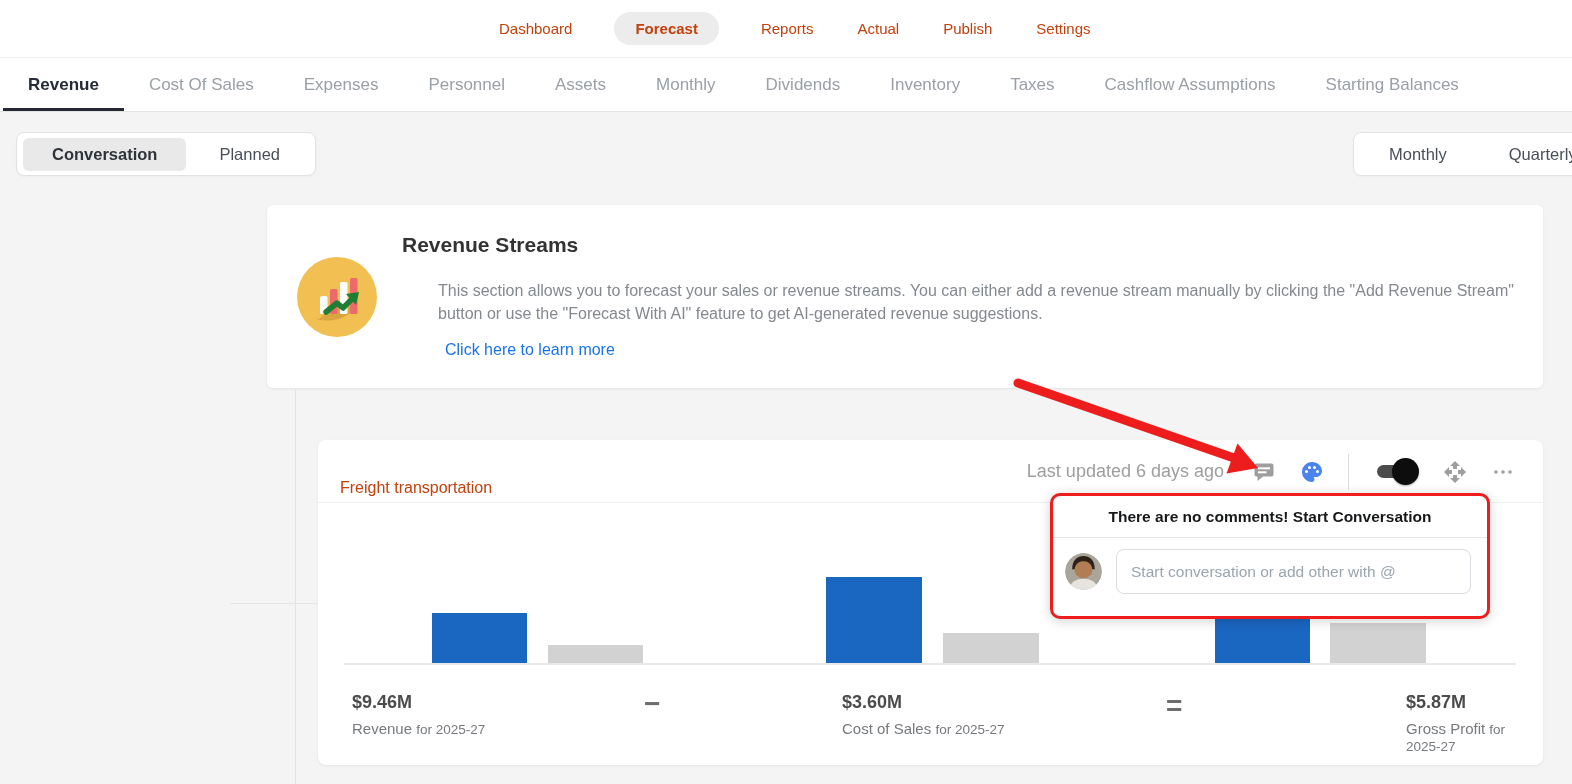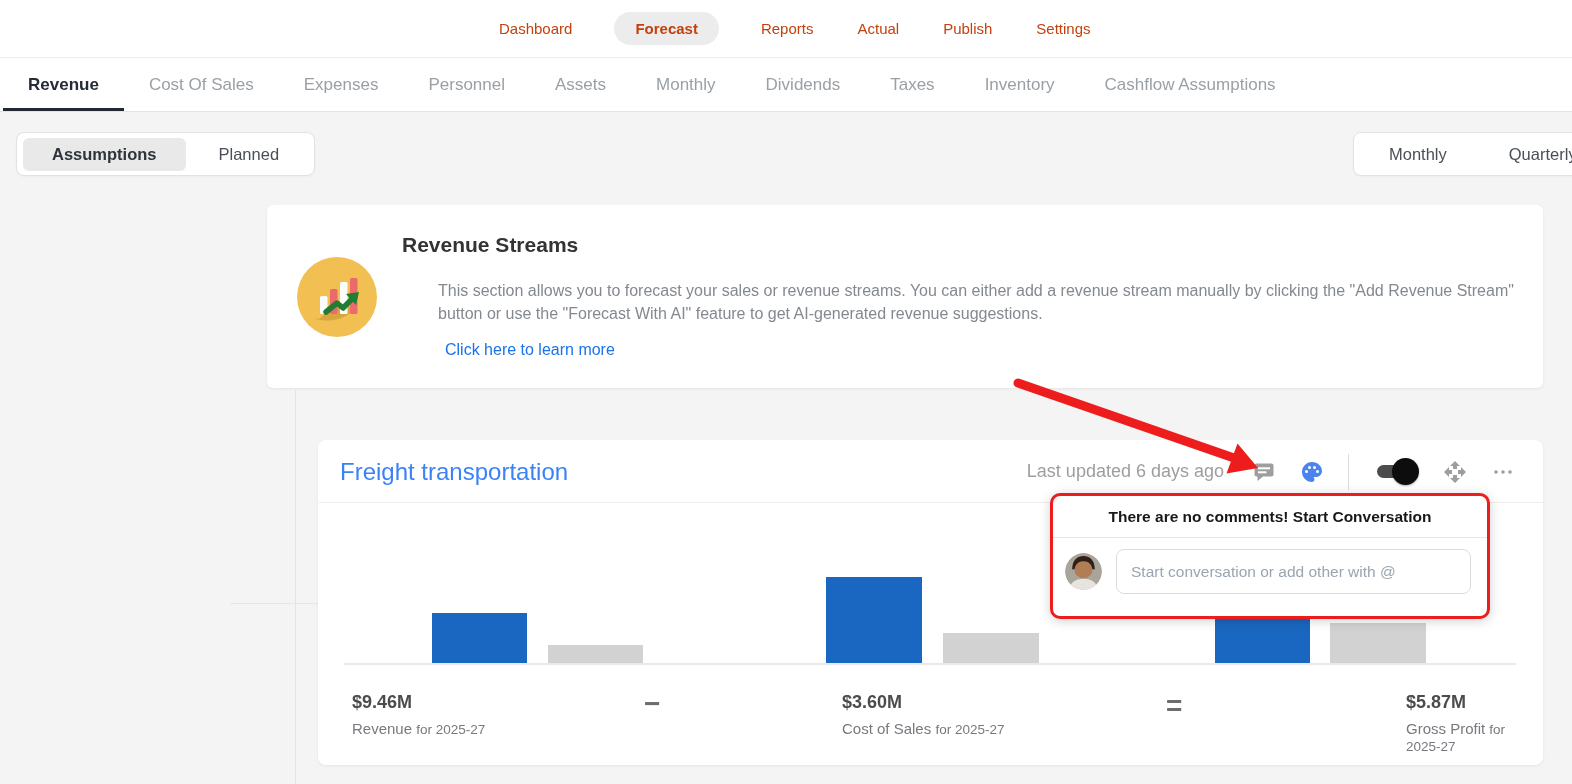--- a/index.html
+++ b/index.html
@@ -72,22 +72,22 @@
   
   .stream-card {
     position:absolute; left:318px; top:440px; width:1225px; height:325px;
     background:#fff; border-radius:8px; box-shadow:0 1px 3px rgba(0,0,0,0.07);
   }
   .stream-header {
     position:absolute; left:0; top:0; width:100%; height:63px;
     border-bottom:1px solid #efefef;
   }
   .stream-title {
-    position:absolute; left:22px; top:0; height:63px; display:flex; align-items:center;
-    font-size:24px; color:#3b82f6;
+    position:absolute; left:22px; top:16px; height:63px; display:flex; align-items:center;
+    font-size:16px; color:#c2410c;
   }
   .stream-tools {
     position:absolute; right:28px; top:0; height:63px;
     display:flex; align-items:center; gap:24px;
   }
   .last-updated { font-size:18px; color:#9e9e9e; white-space:nowrap; margin-right:4px; }
   .icon-btn { width:24px; height:24px; display:flex; align-items:center; justify-content:center; cursor:pointer; }
   .tool-divider { width:1px; height:36px; background:#dcdcdc; }
   .switch { position:relative; width:38px; height:13px; background:#4c4c4c; border-radius:7px; cursor:pointer; margin:0 4px; }
   .switch-knob {
@@ -144,30 +144,31 @@
 </header>
 
 <nav class="tabbar">
   <span class="tab active">Revenue</span>
   <span class="tab">Cost Of Sales</span>
   <span class="tab">Expenses</span>
   <span class="tab">Personnel</span>
   <span class="tab">Assets</span>
   <span class="tab">Monthly</span>
   <span class="tab">Dividends</span>
+  <span class="tab">Inventory</span>
   <span class="tab">Taxes</span>
-  <span class="tab">Inventory</span>
   <span class="tab">Cashflow Assumptions</span>
+  <span class="tab">Starting Balances</span>
 </nav>
 
 <div class="bg-vline"></div>
 <div class="bg-hline"></div>
 
 <div class="seg seg-left">
-  <span class="seg-opt selected">Assumptions</span>
+  <span class="seg-opt selected">Conversation</span>
   <span class="seg-opt">Planned</span>
 </div>
 
 <div class="seg seg-right">
   <span class="seg-opt">Monthly</span>
   <span class="seg-opt">Quarterly</span>
 </div>
 
 <section class="info-card">
   <span class="info-icon">

